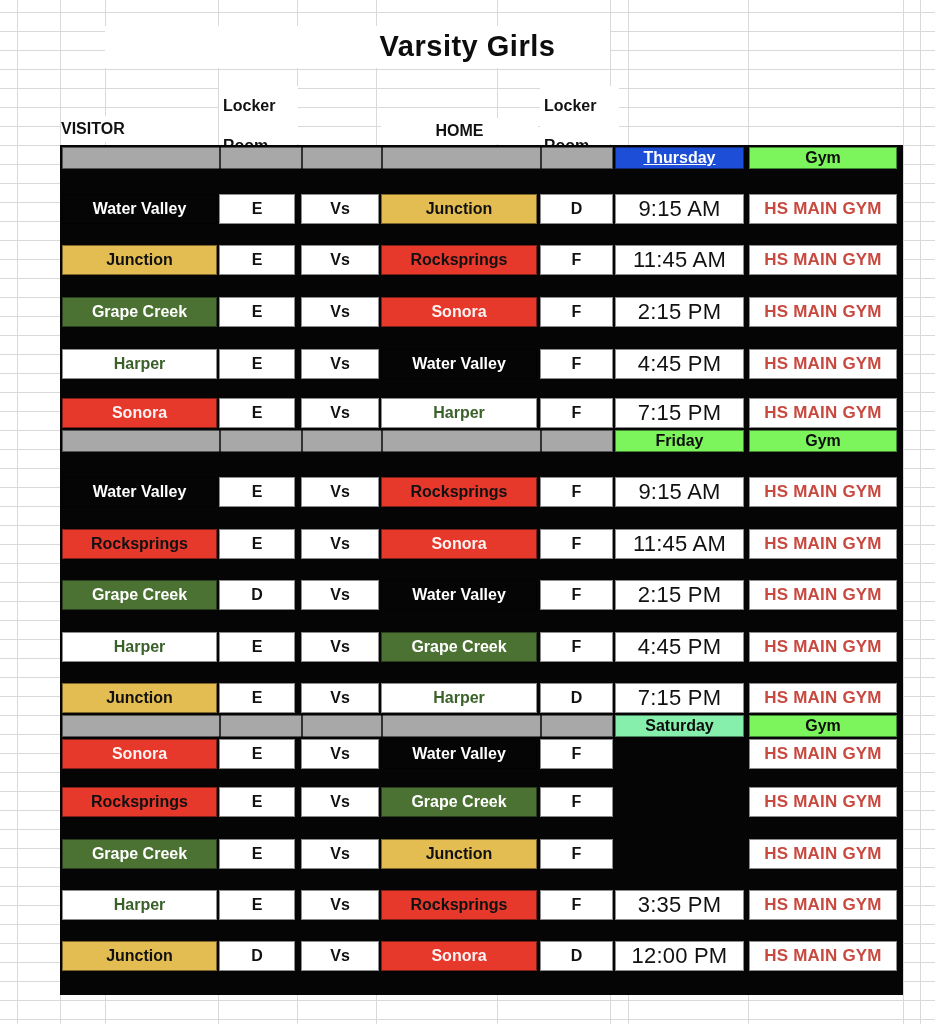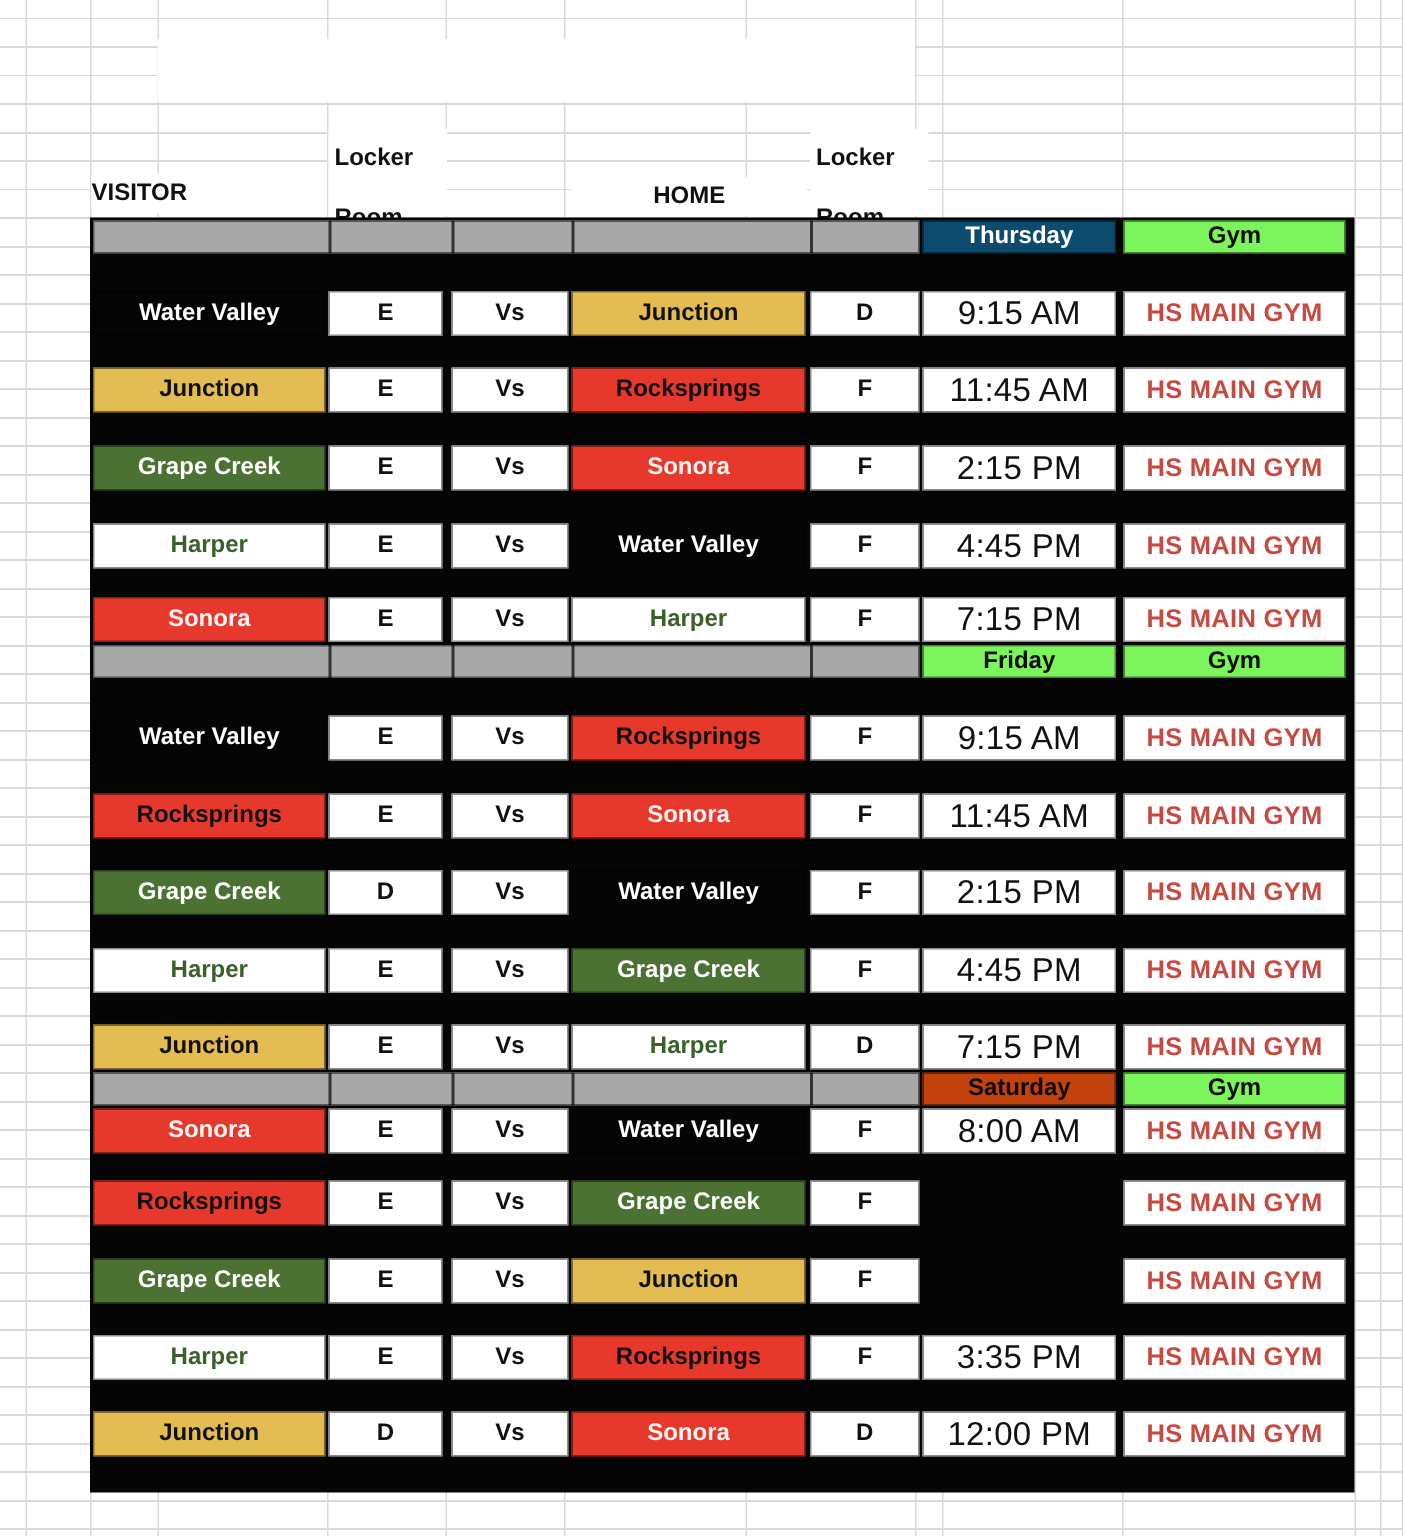--- a/index.html
+++ b/index.html
@@ -66,31 +66,32 @@
     background-repeat:no-repeat,no-repeat,no-repeat,no-repeat;
   }
   .divider .cell{height:22px;}
 </style>
 </head>
 <body>
 
 <div class="sheet">
 
   <div class="patch patch-title"></div>
+  <div class="title">Varsity Girls</div>
 
   <div class="hdr hdr-visitor">VISITOR</div>
   <div class="hdr hdr-locker hdr-locker1">Locker Room</div>
   <div class="hdr hdr-home">HOME</div>
   <div class="hdr hdr-locker hdr-locker2">Locker Room</div>
 
   <div class="table" style="background-color: rgb(5, 5, 5);">
 
     <div class="divider" style="top:2px">
       <div class="d-gray" style="background-color: rgb(168, 168, 168);"></div>
-      <div class="cell c-time" style="background-color: #0c4a6e; color: rgb(255, 255, 255);">Thursday</div>
+      <div class="cell c-time" style="background-color: #1d4ed8; color: rgb(255, 255, 255); text-decoration: underline;">Thursday</div>
       <div class="cell c-gym" style="background-color: rgb(123, 245, 91); color: rgb(13, 13, 13);">Gym</div>
     </div>
 
     <div class="row" style="top:49px">
       <div class="cell c-visitor" style="background-color: transparent; color: rgb(255, 255, 255);">Water Valley</div>
       <div class="cell c-locker1 box">E</div>
       <div class="cell c-vs box">Vs</div>
       <div class="cell c-home" style="background-color: rgb(227, 188, 82); color: rgb(17, 17, 17);">Junction</div>
       <div class="cell c-locker2 box">D</div>
       <div class="cell c-time box time">9:15 AM</div>
@@ -188,31 +189,30 @@
       <div class="cell c-locker1 box">E</div>
       <div class="cell c-vs box">Vs</div>
       <div class="cell c-home" style="background-color: rgb(255, 255, 255); color: rgb(58, 97, 42);">Harper</div>
       <div class="cell c-locker2 box">D</div>
       <div class="cell c-time box time">7:15 PM</div>
       <div class="cell c-gym box gym" style="color: rgb(200, 73, 63);">HS MAIN GYM</div>
     </div>
 
     <div class="divider" style="top:570px">
       <div class="d-gray" style="background-color: rgb(168, 168, 168);"></div>
-      <div class="cell c-time" style="background-color: #c2410c; color: rgb(13, 13, 13);">Saturday</div>
+      <div class="cell c-time" style="background-color: #86efac; color: rgb(13, 13, 13);">Saturday</div>
       <div class="cell c-gym" style="background-color: rgb(123, 245, 91); color: rgb(13, 13, 13);">Gym</div>
     </div>
 
     <div class="row" style="top:594px">
       <div class="cell c-visitor" style="background-color: rgb(230, 56, 43); color: rgb(255, 243, 243);">Sonora</div>
       <div class="cell c-locker1 box">E</div>
       <div class="cell c-vs box">Vs</div>
       <div class="cell c-home" style="background-color: transparent; color: rgb(255, 255, 255);">Water Valley</div>
       <div class="cell c-locker2 box">F</div>
-      <div class="cell c-time box time">8:00 AM</div>
       <div class="cell c-gym box gym" style="color: rgb(200, 73, 63);">HS MAIN GYM</div>
     </div>
 
     <div class="row" style="top:642px">
       <div class="cell c-visitor" style="background-color: rgb(230, 56, 43); color: rgb(17, 17, 17);">Rocksprings</div>
       <div class="cell c-locker1 box">E</div>
       <div class="cell c-vs box">Vs</div>
       <div class="cell c-home" style="background-color: rgb(76, 114, 51); color: rgb(255, 255, 255);">Grape Creek</div>
       <div class="cell c-locker2 box">F</div>
       <div class="cell c-gym box gym" style="color: rgb(200, 73, 63);">HS MAIN GYM</div>

